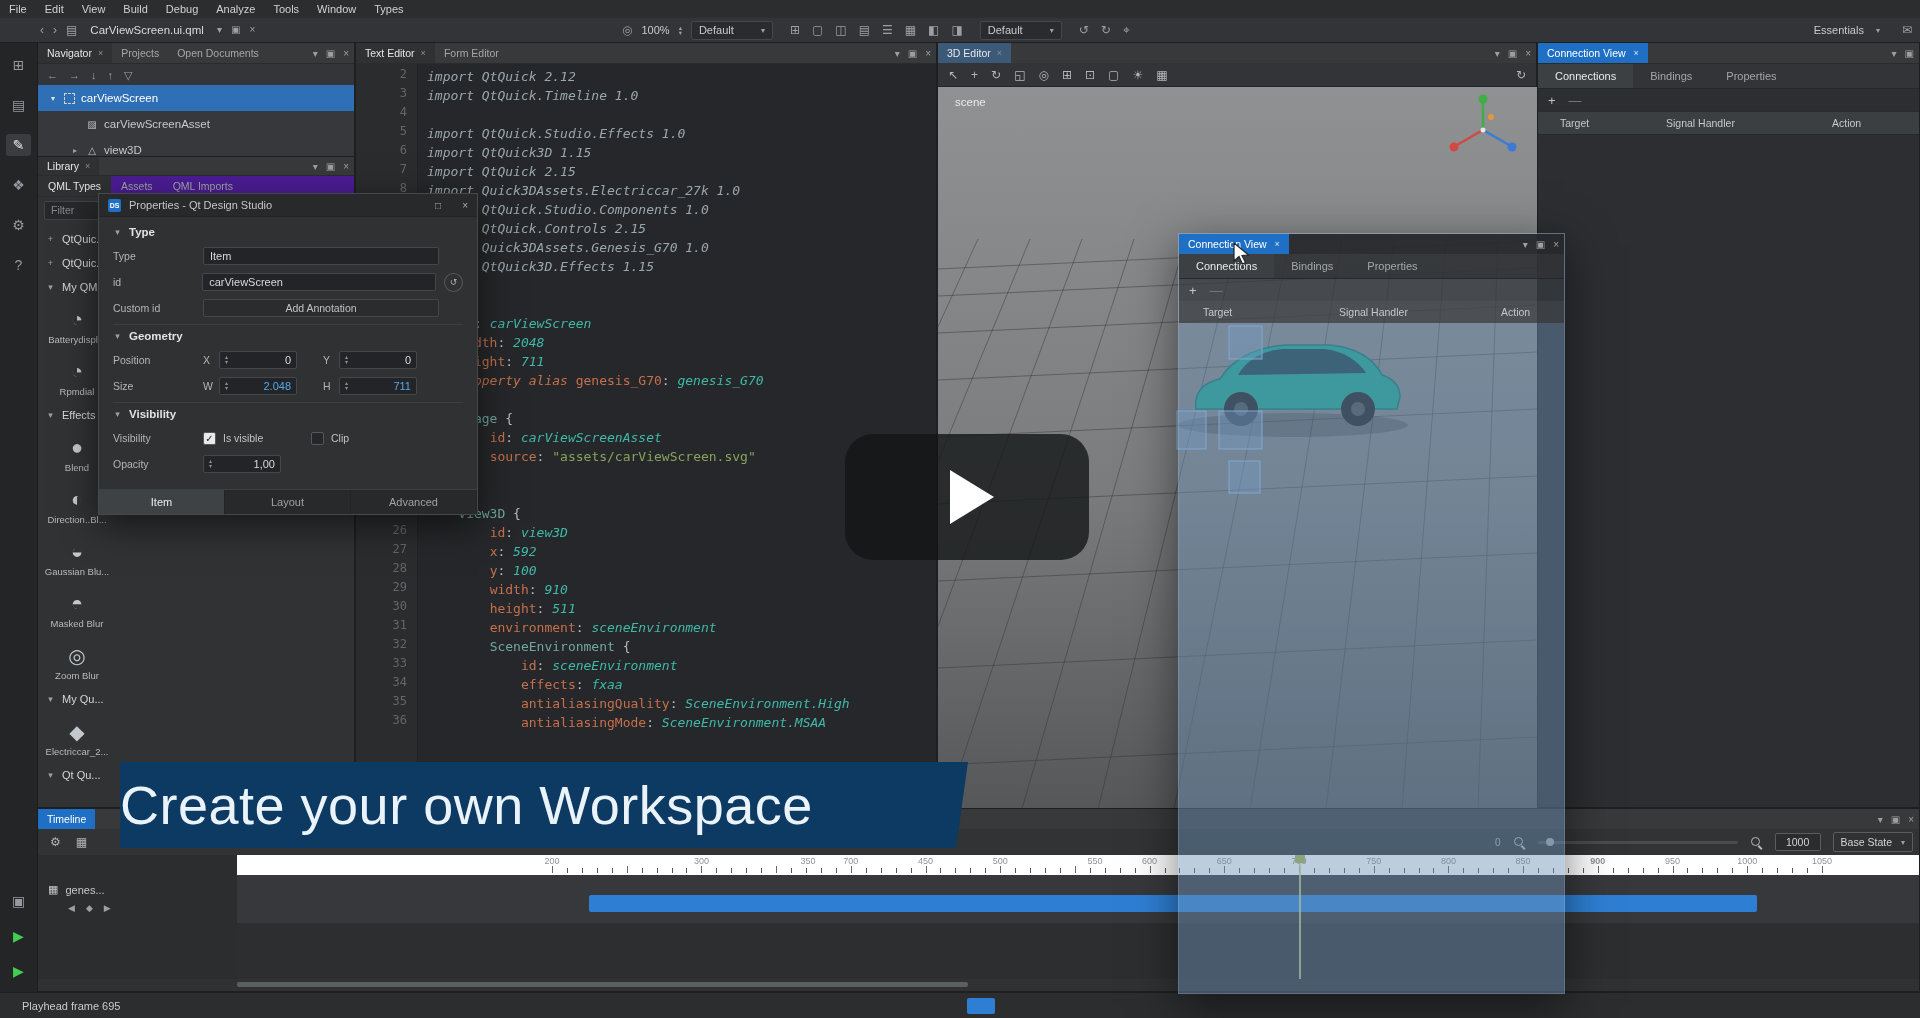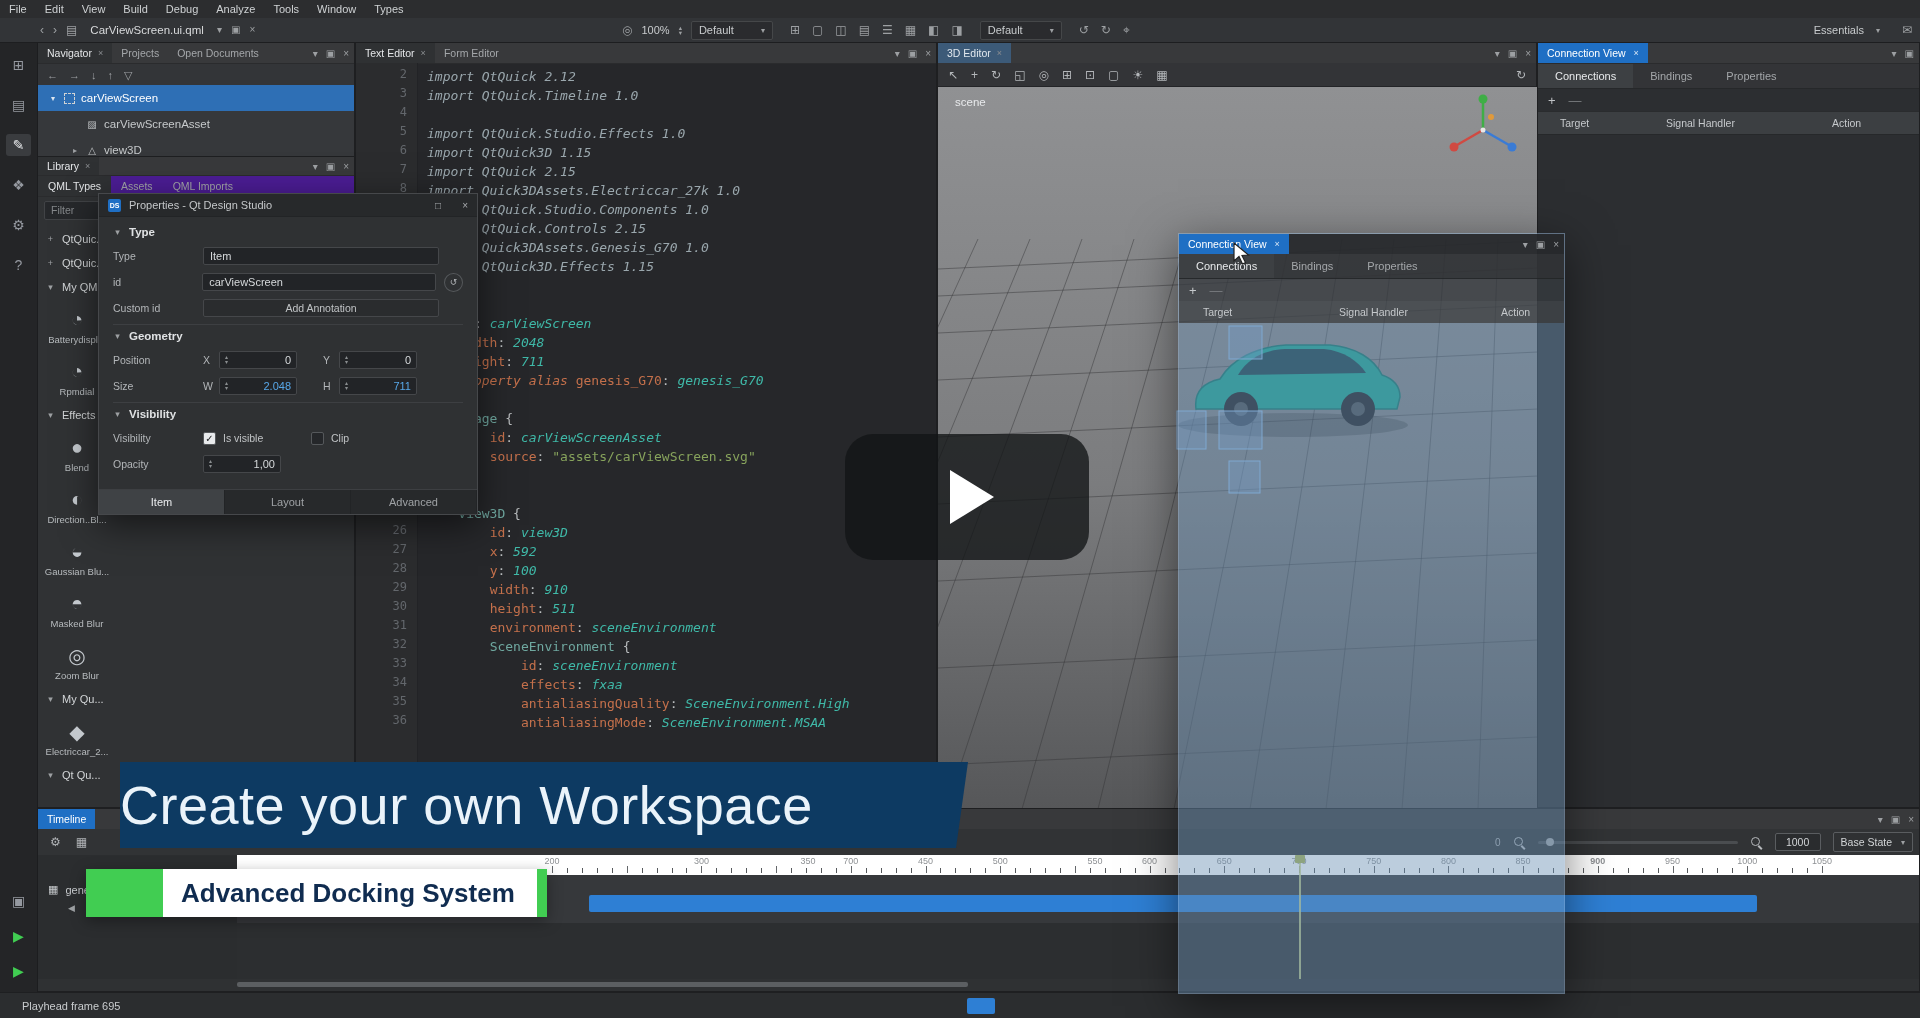--- a/index.html
+++ b/index.html
@@ -837,27 +837,20 @@
     <div class="dlg-tabs">
       <div class="dlg-tab active">Item</div>
       <div class="dlg-tab">Layout</div>
       <div class="dlg-tab">Advanced</div>
     </div>
   </div>
 
   <div class="banner">
     <span class="banner-text">Create your own Workspace</span>
   </div>
-  <div class="badge">
-    <div class="badge-green"></div>
-    <div class="badge-white">
-      <span class="badge-text">Advanced Docking System</span>
-    </div>
-    <div class="badge-end"></div>
-  </div>
   <div class="playbtn">
     <div class="play-triangle"></div>
   </div>
 
   <div class="float-panel">
     <div class="fp-title">
       <div class="blue-tab">
         <span>Connection View</span>
         <span class="tab-close">×</span>
       </div>

